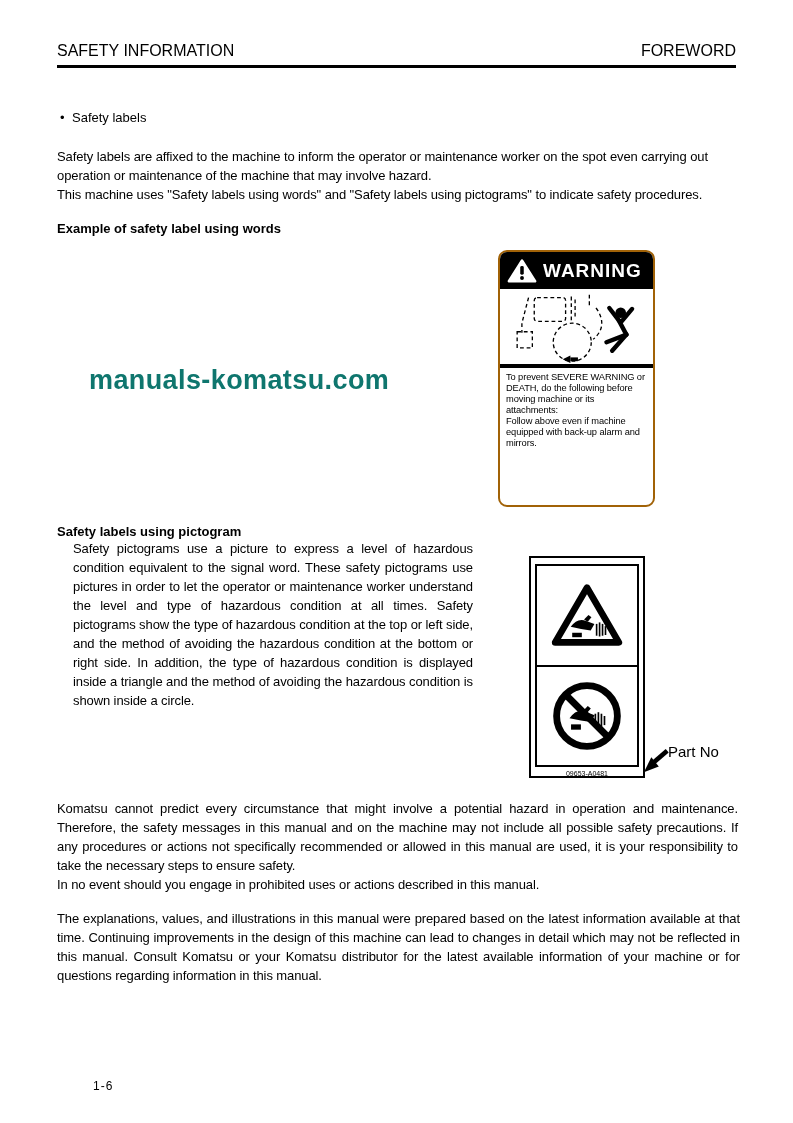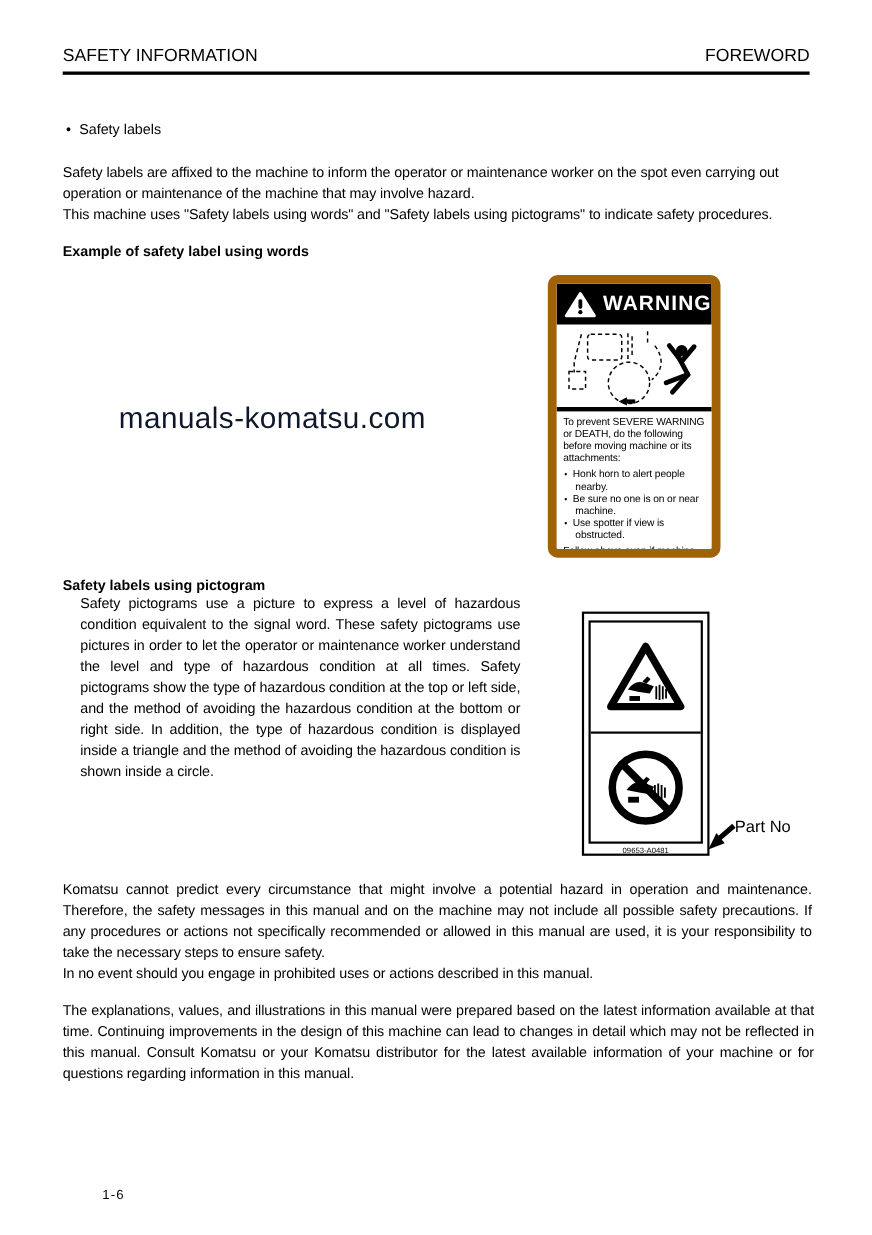--- a/index.html
+++ b/index.html
@@ -24,25 +24,25 @@
   .h-bold { font-weight:bold; font-size:13px; }
   .h-example { left:57px; top:221px; }
   .h-pictogram { left:57px; top:524px; }
   .p2 { left:57px; top:539px; width:400px;margin-left:16px; }
   .p3 { left:57px; top:799px; width:681px; }
   .p4 { left:57px; top:909px; width:683px; }
   .p5 { left:57px; top:1006px; width:700px; }
   .footer-page { left:57px; top:1079px; font-size:12px; letter-spacing:1px;margin-left:36px; }
 
   
-  .watermark { left:108px; top:365px; font-size:27px; color:#0f172a; letter-spacing:.4px; }
+  .watermark { left:89px; top:365px; font-size:27px; color:#0f766e; letter-spacing:.4px;font-weight:bold; }
 
   
   .fig1 { left:498px; top:250px; width:157px; height:257px;
-          border:8px solid #a16207; border-radius:9px; background:#fff;
+          border:2px solid #a16207; border-radius:9px; background:#fff;
           display:flex; flex-direction:column; overflow:hidden; }
   .fig1-band { background:#000; color:#fff; height:37px; display:flex;
                align-items:center; gap:6px; padding-left:7px; flex:0 0 auto; }
   .fig1-band .word { font-size:19px; font-weight:bold; letter-spacing:1px; }
   .fig1-illo { height:79px; border-bottom:4px solid #000; flex:0 0 auto;
                display:flex; align-items:center; justify-content:center; }
   .fig1-text { flex:1; padding:4px 5px 2px 6px; font-size:9.3px; line-height:11px;
                letter-spacing:-0.1px; }
   .fig1-text ul { list-style:none; margin:4px 0 4px 1px; }
   .fig1-text li { padding-left:10px; text-indent:-10px; }
@@ -111,25 +111,20 @@
         </g>
         <circle cx="121" cy="25" r="5.6" fill="#000"></circle>
         <g fill="#000">
           <polygon points="60,74 68,70 68,78"></polygon>
           <rect x="68" y="72" width="8" height="4"></rect>
         </g>
       </svg>
     </div>
     <div class="fig1-text">
       <div>To prevent SEVERE WARNING or DEATH, do the following before moving machine or its attachments:</div>
-      <ul>
-        <li>Honk horn to alert people nearby.</li>
-        <li>Be sure no one is on or near machine.</li>
-        <li>Use spotter if view is obstructed.</li>
-      </ul>
       <div>Follow above even if machine equipped with back-up alarm and mirrors.</div>
     </div>
   </div>
 
   <div class="abs watermark">manuals-komatsu.com</div>
 
   <div class="abs h-pictogram h-bold">Safety labels using pictogram</div>
   <div class="abs p2 body-text just">Safety pictograms use a picture to express a level of hazardous condition equivalent to the signal word. These safety pictograms use pictures in order to let the operator or maintenance worker understand the level and type of hazardous condition at all times. Safety pictograms show the type of hazardous condition at the top or left side, and the method of avoiding the hazardous condition at the bottom or right side. In addition, the type of hazardous condition is displayed inside a triangle and the method of avoiding the hazardous condition is shown inside a circle.</div>
 
   <div class="abs fig2">

